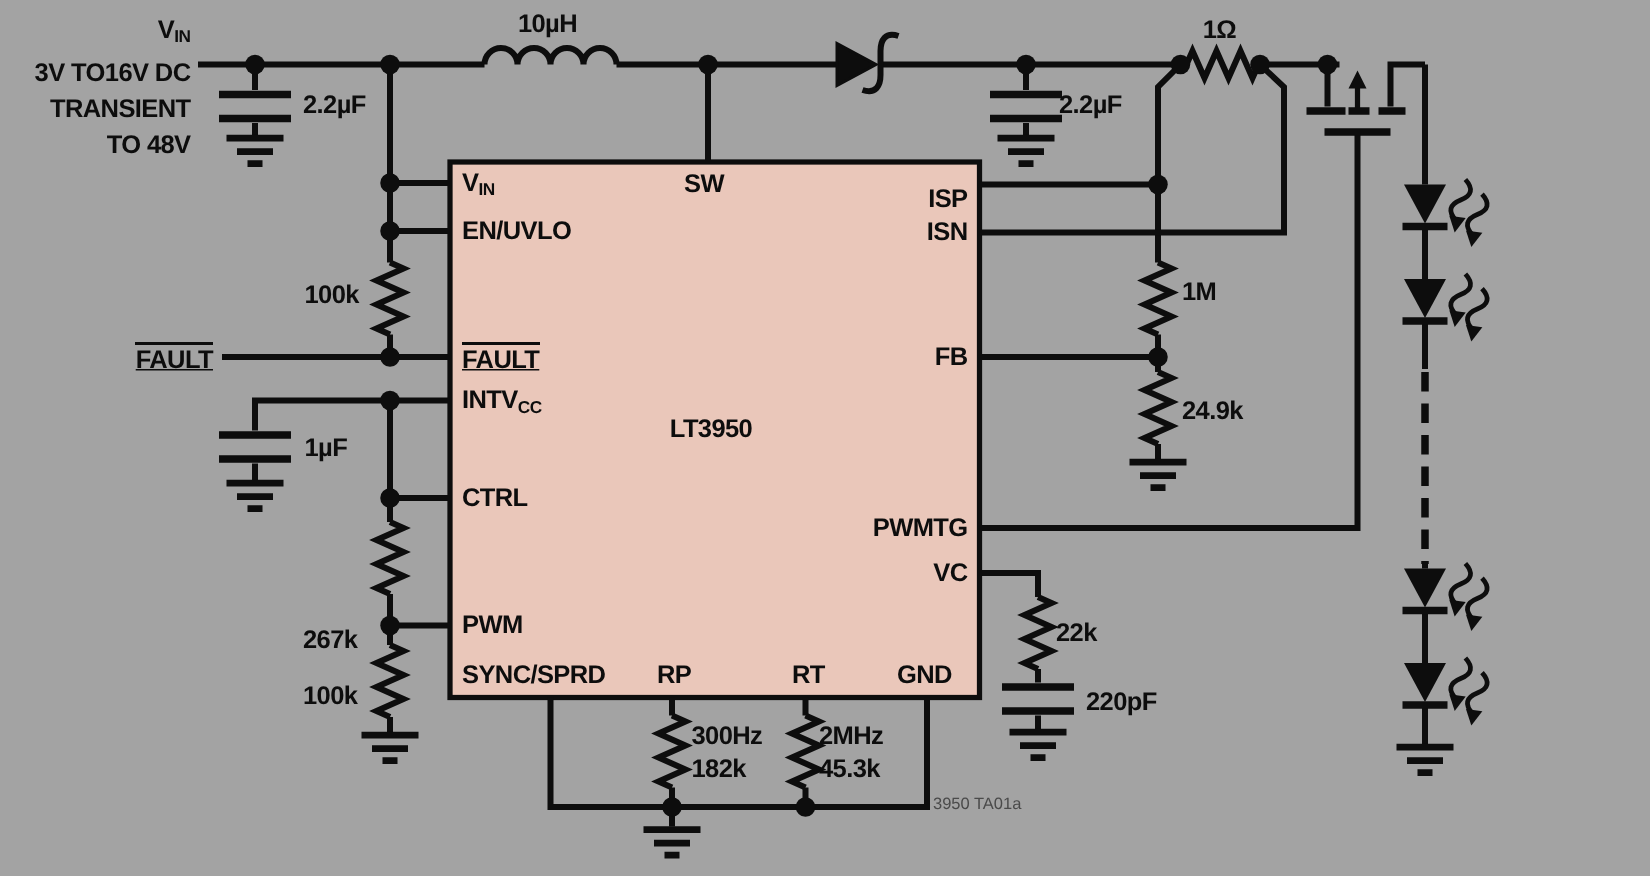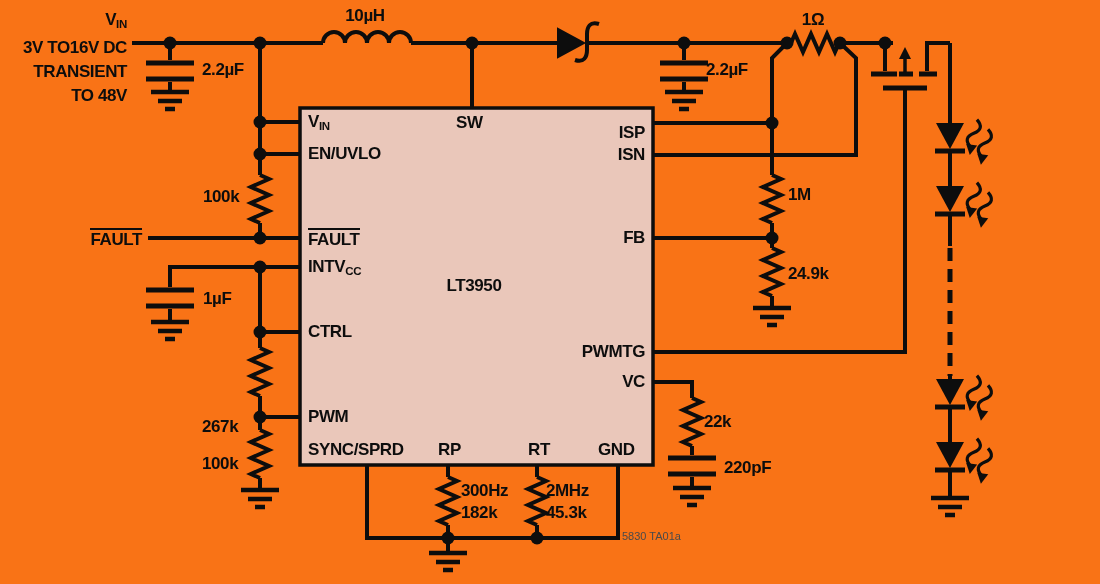--- a/index.html
+++ b/index.html
@@ -1,22 +1,22 @@
 <!DOCTYPE html>
 <html><head>
 <meta charset="utf-8">
 <style>
   html,body{margin:0;padding:0;background:#ffffff;}
-  #stage{position:relative;width:1100px;height:584px;background:#f97316;overflow:hidden;
+  #stage{position:relative;width:1100px;height:584px;background:#a3a3a3;overflow:hidden;
          font-family:"Liberation Sans",sans-serif;}
   #circuit{position:absolute;left:0;top:0;}
   .lbl{position:absolute;font:700 17px "Liberation Sans",sans-serif;letter-spacing:-0.4px;
        color:#0d0d0d;white-space:nowrap;line-height:1.05;}
   .sub{font-size:11.5px;vertical-align:-3px;letter-spacing:-0.3px;}
-  .ovl{display:inline-block;border-top:2.4px solid #0d0d0d;padding-top:1px;line-height:1;}
+  .ovl{display:inline-block;border-top:2.4px solid #0d0d0d;padding-top:1px;line-height:1;text-decoration:underline;}
   .ctr{transform:translateX(-50%);}
   .rgt{text-align:right;}
   .note{font:400 11px "Liberation Sans",sans-serif;color:#4a4a4a;letter-spacing:0;}
   .block div{line-height:24px;}
 </style>
 </head>
 <body>
 
 <div id="stage">
 
@@ -195,15 +195,15 @@
   <div class="lbl" style="left:788px;top:265px;">24.9k</div>
   <div class="lbl" style="left:704px;top:413px;">22k</div>
   <div class="lbl" style="left:724px;top:459px;">220pF</div>
 
   <div class="lbl" style="left:461px;top:482px;">300Hz</div>
   <div class="lbl" style="left:461px;top:504px;">182k</div>
   <div class="lbl" style="left:546px;top:482px;text-align:right;">2MHz</div>
   <div class="lbl" style="left:546px;top:504px;">45.3k</div>
 
 
-  <div class="lbl note" style="left:622px;top:530px;">5830 TA01a</div>
+  <div class="lbl note" style="left:622px;top:530px;">3950 TA01a</div>
 
 </div>
 
 </body></html>

